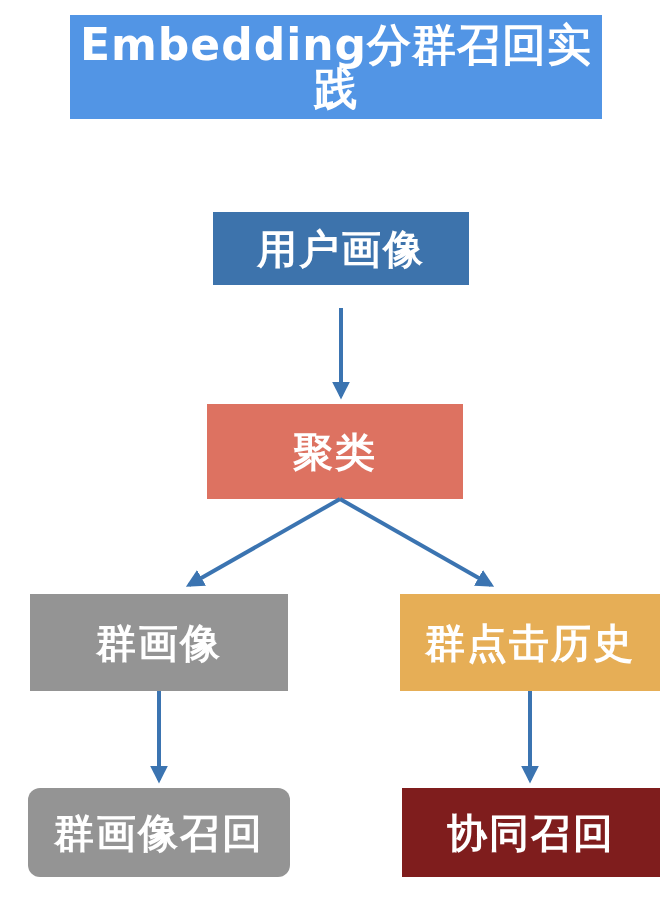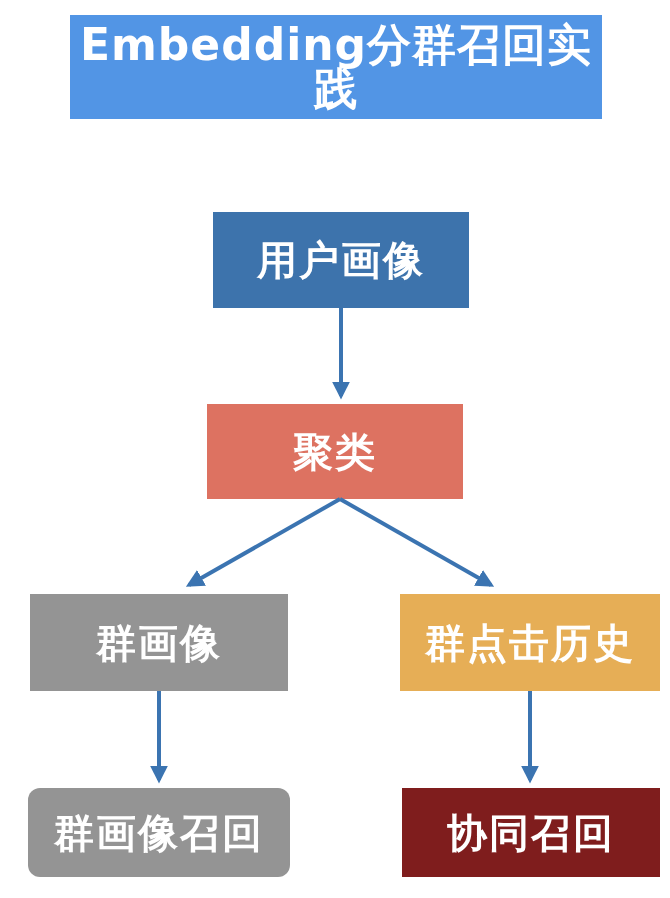--- a/index.html
+++ b/index.html
@@ -16,21 +16,21 @@
     display: flex;
     align-items: center;
     justify-content: center;
     color: #ffffff;
     font-weight: bold;
     letter-spacing: 2px;
     text-align: center;
     line-height: 1;
   }
   #title-banner        { left: 70px;  top: 15px;  width: 532px; height: 104px; font-size: 44px; letter-spacing: 1px; }
-  #node-user-profile   { left: 213px; top: 212px; width: 256px; height: 96px;  font-size: 40px; }
+  #node-user-profile   { left: 213px; top: 212px; width: 256px; height: 73px;  font-size: 40px; }
   #node-clustering     { left: 207px; top: 404px; width: 256px; height: 95px;  font-size: 40px; }
   #node-group-profile  { left: 30px;  top: 594px; width: 258px; height: 97px;  font-size: 40px; }
   #node-group-click    { left: 400px; top: 594px; width: 260px; height: 97px;  font-size: 40px; text-align: right; }
   #node-group-recall   { left: 28px;  top: 788px; width: 262px; height: 89px;  font-size: 40px; }
   #node-collab-recall  { left: 402px; top: 788px; width: 258px; height: 89px;  font-size: 40px; }
   .edges-layer {
     position: absolute;
     left: 0; top: 0;
     width: 670px; height: 898px;
     pointer-events: none;

